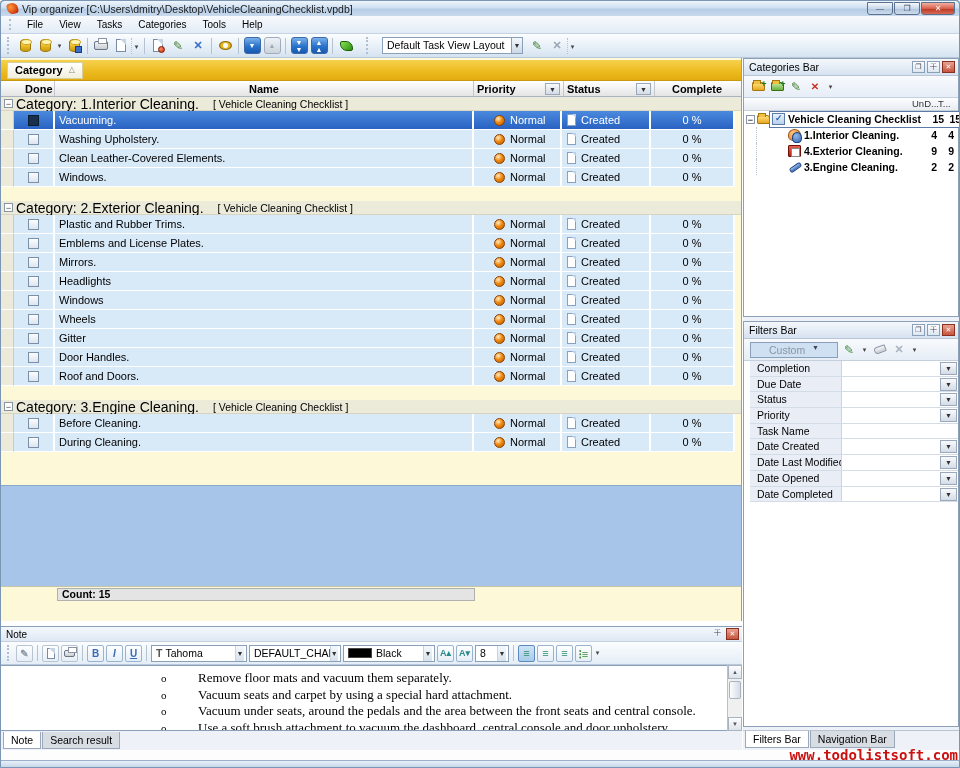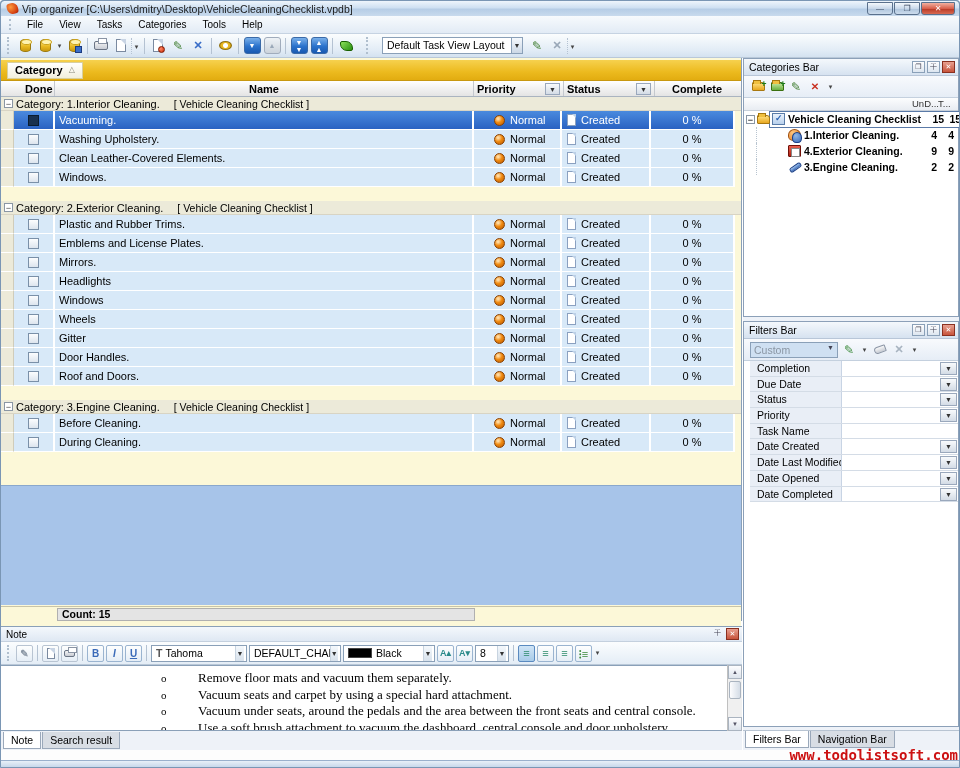--- a/index.html
+++ b/index.html
@@ -74,42 +74,42 @@
     background:linear-gradient(#ffffff,#e4e4e4); border-bottom:1px solid #aab4c0; font-weight:bold; }
   .colheaders .hc { border-right:1px solid #c4c8ce; display:flex; align-items:center; padding:0 3px; }
   .hdd { width:15px; height:12px; margin-left:auto; border:1px solid #9aa8bc; background:linear-gradient(#f8fafc,#d4dce6);
     font-size:7px; text-align:center; line-height:11px; color:#333; }
 
   .gridbody { position:absolute; left:0; top:39px; width:740px; height:508px; background:#fcf8d8; overflow:hidden; }
   .group-row { height:14px; background:#ecead9; display:flex; align-items:center; font-size:10.5px;
     border-bottom:1px solid #d8d4c4; }
   .expander { width:9px; height:9px; margin:0 3px 0 3px; font-size:9px; line-height:8px; color:#444;
     background:#fff; border:1px solid #8a96a4; text-align:center; flex:none; }
-  .group-label { font-size:11px; }
+  .group-label { font-size:14px; }
   .group-suffix { margin-left:14px; }
   .task-row { height:19px; display:flex; }
   .task-row .cell { background:#d8e9f8; border-right:2px solid #fff; border-bottom:1px solid #fff; display:flex; align-items:center; }
   .task-row .c-indent { width:13px; background:#ecead9; border-right:1px solid #d0ccba; }
   .task-row .c-done { width:41px; justify-content:center; }
   .task-row .c-name { width:419px; padding-left:4px; }
   .task-row .c-pri { width:88px; padding-left:20px; gap:5px; }
   .task-row .c-status { width:89px; padding-left:5px; gap:5px; }
   .task-row .c-comp { width:84px; justify-content:center; }
   .task-row.selected .cell { background:linear-gradient(#4a8ade,#2a62c2); color:#fff; }
   .task-row.selected .c-indent { background:#ecead9; }
   .checkbox { width:11px; height:11px; border:1px solid #7a90a8; background:linear-gradient(#fcfdfe,#dde5ee); }
   .task-row.selected .checkbox { background:#18304e; border-color:#0a1c30; }
   .pri-ball { width:11px; height:11px; border-radius:50%; flex:none;
     background:radial-gradient(circle at 35% 30%, #ffd9a0 10%, #f08a10 45%, #b85800); border:1px solid #8a4000; }
   .status-page { width:9px; height:12px; background:#fff; border:1px solid #8aa0c0; position:relative; flex:none; }
   .status-page:after { content:""; position:absolute; right:-1px; top:-1px; border:2.5px solid #bcd0e6; border-left-color:transparent; border-bottom-color:transparent; }
   .spacer-row { height:14px; background:#fcf8d8; }
   .tail-yellow { height:19px; background:#fcf8d8; }
   .empty-blue { height:134px; background:#a7c4e9; border-top:1px solid #8aa8cc; }
-  .grid-footer { position:absolute; left:0; top:548px; width:740px; height:25px; background:#fcf8d8; border-top:1px solid #c8c4a8; }
+  .grid-footer { position:absolute; left:0; top:528px; width:740px; height:25px; background:#fcf8d8; border-top:1px solid #c8c4a8; }
   .count-box { position:absolute; left:56px; top:1px; width:418px; height:13px; background:#e4e4e4;
     border:1px solid #b0b0b0; font-weight:bold; font-size:10.5px; padding-left:4px; line-height:11px; }
 
   
   .right-region { position:absolute; left:743px; top:58px; width:216px; height:692px; background:#eef2f8; }
   .panel { position:absolute; left:0; width:216px; border:1px solid #8ca0b8; background:#fff; }
   .panel-head { height:17px; background:linear-gradient(#f4f8fc,#d6e2f0); border-bottom:1px solid #b8c6d8;
     display:flex; align-items:center; padding:0 3px 0 5px; font-size:10.5px; }
   .phbtns { margin-left:auto; display:flex; gap:2px; }
   .phbtn { width:13px; height:12px; border:1px solid #8aa0b8; background:linear-gradient(#fdfdfe,#dde6f0);
@@ -138,21 +138,21 @@
   .ico-people { border-radius:50% 50% 40% 40%; background:radial-gradient(circle at 35% 30%, #ffc880, #e07820); border:1px solid #a05010; }
   .ico-people:after { content:""; position:absolute; right:-2px; top:2px; width:8px; height:9px; border-radius:50% 50% 40% 40%;
     background:radial-gradient(circle at 35% 30%, #90b8e8, #3a6ab8); border:1px solid #1a4088; }
   .ico-book { background:linear-gradient(#e86050,#b02010); border:1px solid #701008; border-radius:1px; }
   .ico-book:after { content:""; position:absolute; left:2px; top:2px; width:7px; height:7px; background:#fff; border:1px solid #888; }
   .ico-tool { background:transparent; }
   .ico-tool:after { content:""; position:absolute; left:1px; top:4px; width:11px; height:3px; background:linear-gradient(#9ac0ee,#3a6ab8); border:1px solid #1a4088; transform:rotate(-35deg); border-radius:2px; }
 
   
   .filter-combo { width:88px; height:16px; background:#cfe0f2; border:1px solid #8aa0b8; color:#8a96a4;
-    font-size:10.5px; padding:1px 3px; display:flex; }
+    font-size:10.5px; padding:1px 18px; display:flex; }
   .filter-combo .dd { margin-left:auto; font-size:7px; color:#445; }
   .eraser-ico { width:12px; height:7px; background:linear-gradient(#f8f8f8,#c8ccd4); border:1px solid #8a94a4; border-radius:4px 1px 1px 4px; transform:rotate(-20deg); }
   .filter-grid { background:#fff;padding-left:6px; }
   .filter-row { height:15.7px; display:flex; border-bottom:1px solid #d4dce6; }
   .filter-row .flabel { width:92px; background:#e9eef6; border-right:1px solid #c8d4e4; padding:1px 0 0 7px;
     white-space:nowrap; overflow:hidden; font-size:10.5px; }
   .filter-row .fval { flex:1; background:#fff; }
   .filter-row .fdd { width:17px; height:13px; margin:1px 1px 0 0; border:1px solid #9aa8bc;
     background:linear-gradient(#f8fafc,#d4dce6); font-size:7px; text-align:center; line-height:12px; color:#333; }
 

